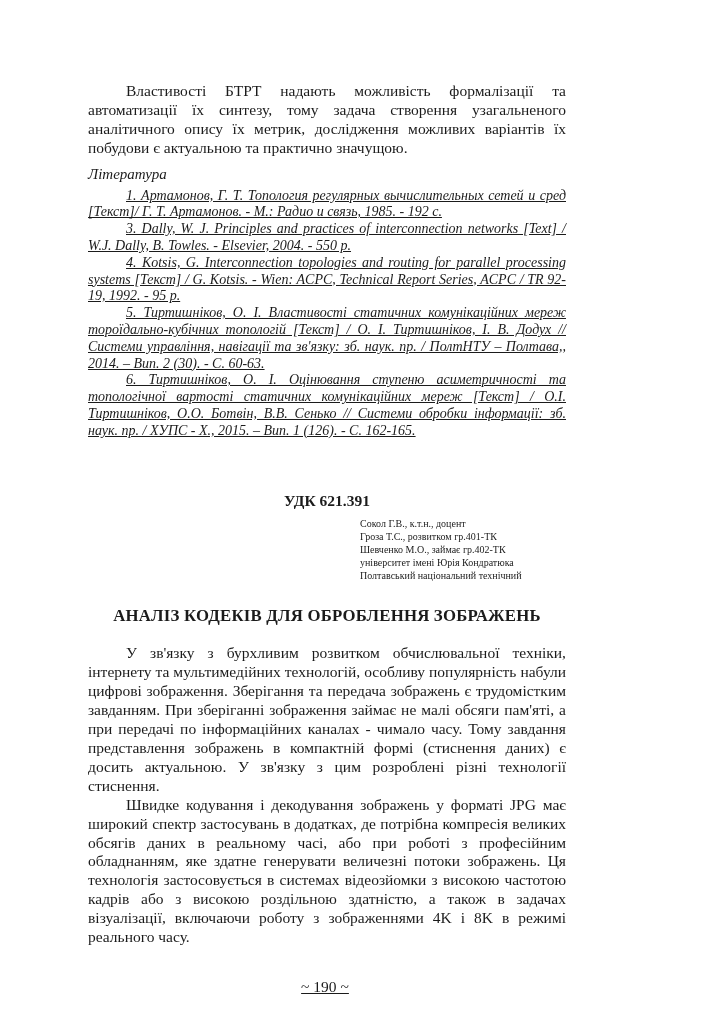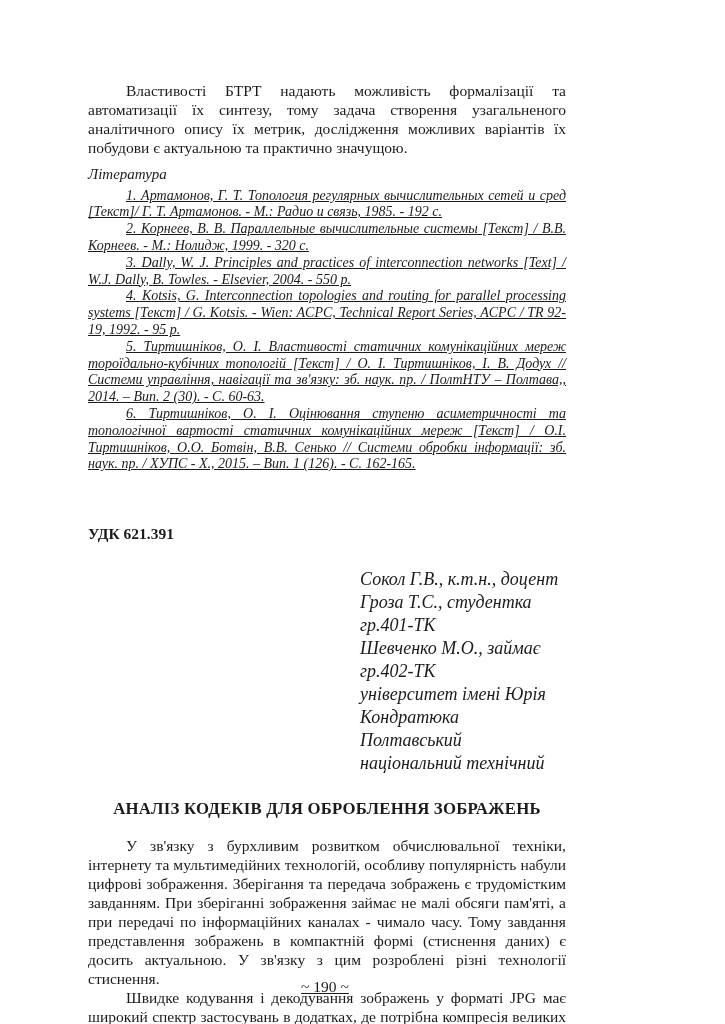--- a/index.html
+++ b/index.html
@@ -38,27 +38,26 @@
     line-height: 1.2;
     text-align: justify;
     text-indent: 38px;
     text-decoration: underline;
   }
   .udk {
     font-weight: bold;
     font-size: 15.5px;
     margin-top: 52px;
     text-indent: 0;
-    text-align: left;
+    text-align: center;
   }
   .authors {
-    margin-top: 24px;
+    margin-top: 8px;
     margin-left: 272px;
-    font-style: italic;
-    font-size: 18px;
+    font-size: 10px;
     line-height: 1.28;
   }
   .authors p {
     text-align: left;
     text-indent: 0;
   }
   .article-title {
     text-align: center;
     font-weight: bold;
     font-size: 16.8px;
@@ -80,32 +79,31 @@
 <body>
 
 <div class="page">
 
   <p class="body-par">Властивості БТРТ надають можливість формалізації та автоматизації їх синтезу, тому задача створення узагальненого аналітичного опису їх метрик, дослідження можливих варіантів їх побудови є актуальною та практично значущою.</p>
 
   <p class="lit-heading">Література</p>
 
   <div>
     <p class="ref">1. Артамонов, Г. Т. Топология регулярных вычислительных сетей и сред [Текст]/ Г. Т. Артамонов. - М.: Радио и связь, 1985. - 192 с.</p>
-    <p class="ref">2. Корнеев, В. В. Параллельные вычислительные системы [Текст] / В.В. Корнеев. - М.: Нолидж, 1999. - 320 с.</p>
     <p class="ref">3. Dally, W. J. Principles and practices of interconnection networks [Text] / W.J. Dally, B. Towles. - Elsevier, 2004. - 550 p.</p>
     <p class="ref">4. Kotsis, G. Interconnection topologies and routing for parallel processing systems [Текст] / G. Kotsis. - Wien: ACPC, Technical Report Series, ACPC / TR 92-19, 1992. - 95 p.</p>
     <p class="ref">5. Тиртишніков, О. І. Властивості статичних комунікаційних мереж тороїдально-кубічних топологій [Текст] / О. І. Тиртишніков, І. В. Додух // Системи управління, навігації та зв'язку: зб. наук. пр. / ПолтНТУ – Полтава,, 2014. – Вип. 2 (30). - С. 60-63.</p>
     <p class="ref">6. Тиртишніков, О. І. Оцінювання ступеню асиметричності та топологічної вартості статичних комунікаційних мереж [Текст] / О.І. Тиртишніков, О.О. Ботвін, В.В. Сенько // Системи обробки інформації: зб. наук. пр. / ХУПС - Х., 2015. – Вип. 1 (126). - С. 162-165.</p>
   </div>
 
   <p class="body-par udk">УДК 621.391</p>
 
   <div class="authors">
     <p>Сокол Г.В., к.т.н., доцент</p>
-    <p>Гроза Т.С., студентка гр.401-ТК</p>
+    <p>Гроза Т.С., розвитком гр.401-ТК</p>
     <p>Шевченко М.О., займає гр.402-ТК</p>
     <p>університет імені Юрія Кондратюка</p>
     <p>Полтавський національний технічний</p>
   </div>
 
   <p class="article-title">АНАЛІЗ КОДЕКІВ ДЛЯ ОБРОБЛЕННЯ ЗОБРАЖЕНЬ</p>
 
   <div>
     <p class="body-par">У зв'язку з бурхливим розвитком обчислювальної техніки, інтернету та мультимедійних технологій, особливу популярність набули цифрові зображення. Зберігання та передача зображень є трудомістким завданням. При зберіганні зображення займає не малі обсяги пам'яті, а при передачі по інформаційних каналах - чимало часу. Тому завдання представлення зображень в компактній формі (стиснення даних) є досить актуальною. У зв'язку з цим розроблені різні технології стиснення.</p>
     <p class="body-par">Швидке кодування і декодування зображень у форматі JPG має широкий спектр застосувань в додатках, де потрібна компресія великих обсягів даних в реальному часі, або при роботі з професійним обладнанням, яке здатне генерувати величезні потоки зображень. Ця технологія застосовується в системах відеозйомки з високою частотою кадрів або з високою роздільною здатністю, а також в задачах візуалізації, включаючи роботу з зображеннями 4K і 8K в режимі реального часу.</p>

